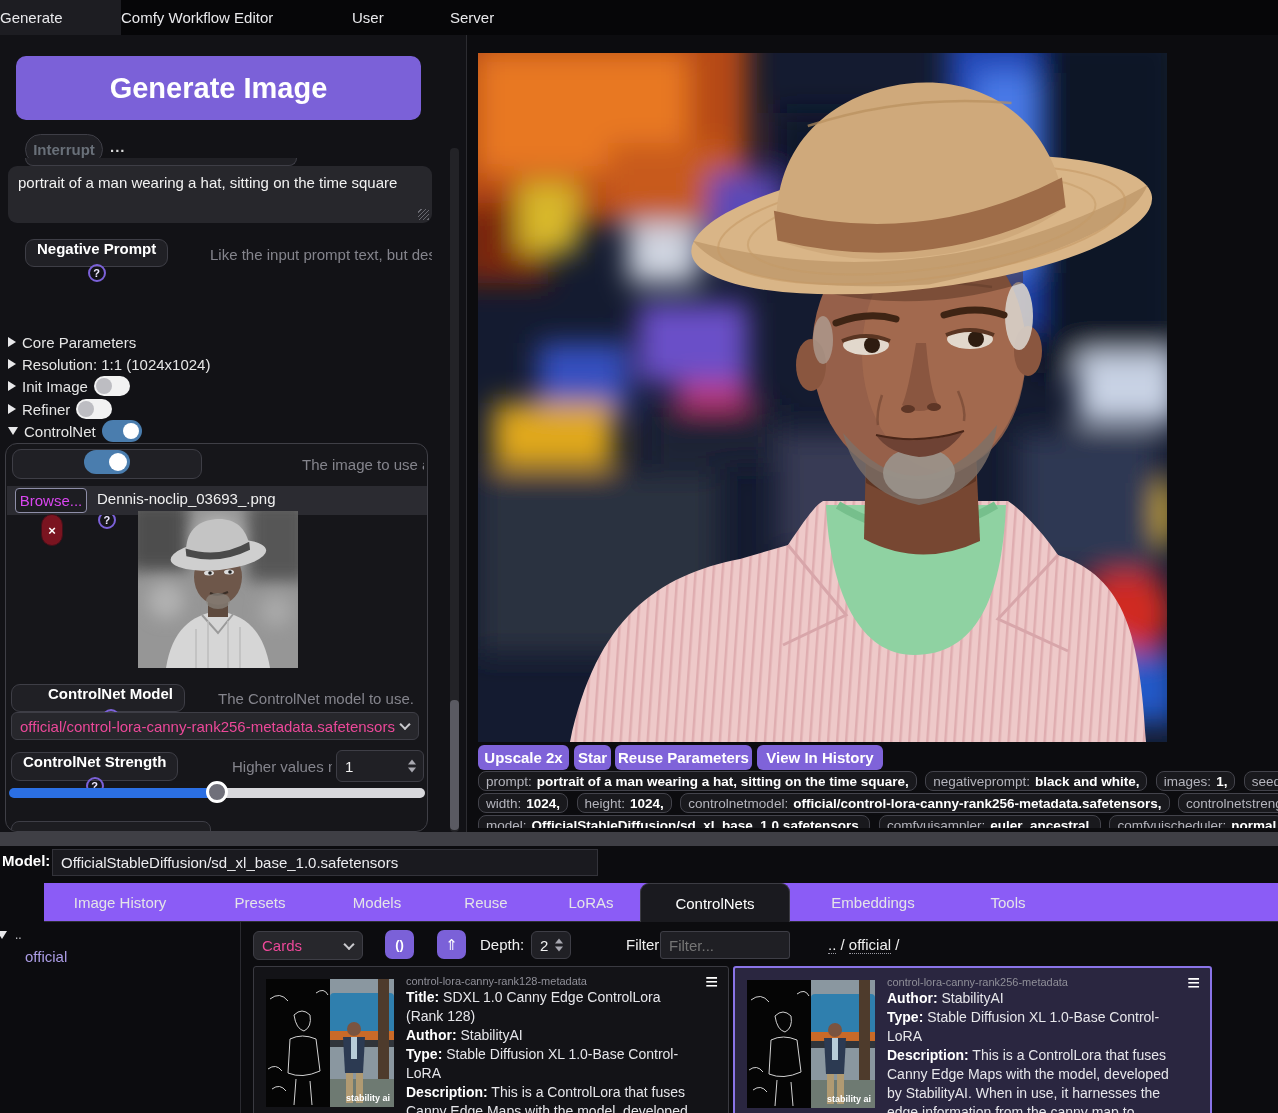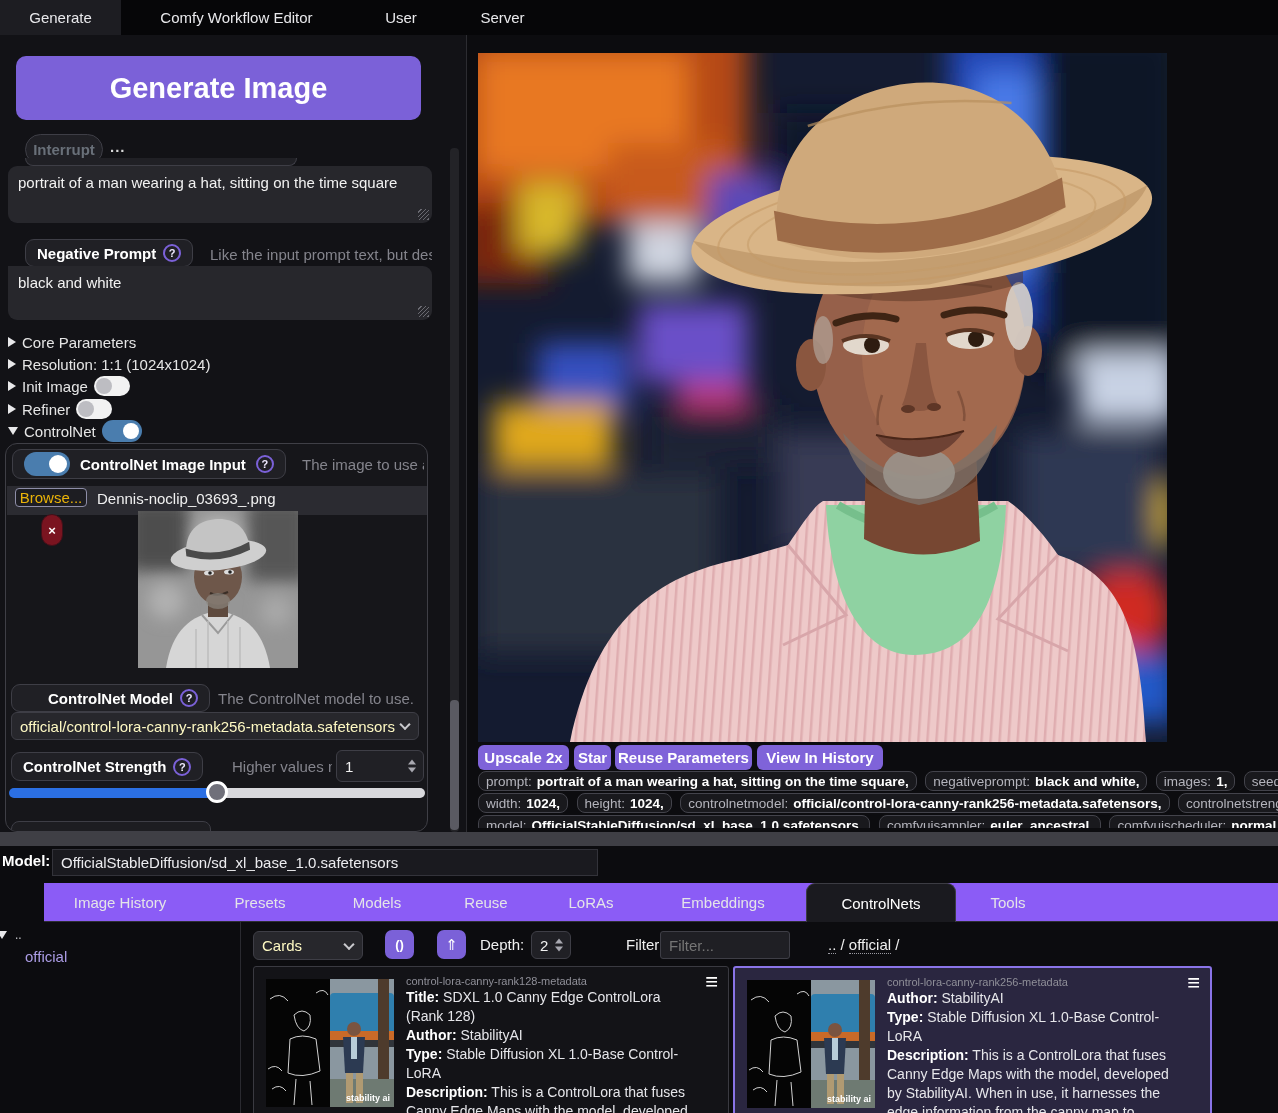--- a/index.html
+++ b/index.html
@@ -2,63 +2,63 @@
 <html><head>
 <meta charset="utf-8">
 <style>
   * { box-sizing: border-box; margin: 0; padding: 0; }
   body { background:#000; font-family:"Liberation Sans", sans-serif; color:#fff; }
   #app { position:relative; width:1278px; height:1113px; overflow:hidden; background:#0c0c0f; }
   .abs { position:absolute; }
 
   
   .topnav { position:absolute; left:0; top:0; width:1278px; height:35px; background:#060608; display:flex; }
-  .topnav .tab { height:35px; display:flex; align-items:center; justify-content:center; font-size:15px; color:#e9e9ec; cursor:pointer; }
+  .topnav .tab { height:35px; display:flex; align-items:center; font-size:15px; color:#e9e9ec; cursor:pointer; }
   .topnav .tab.active { background:#1d1d22; }
 
   .leftpanel { position:absolute; left:0; top:35px; width:466px; height:797px; background:#121216; }
   .rightline { position:absolute; left:466px; top:35px; width:1px; height:797px; background:#2c2c31; }
 
   .genbtn { position:absolute; left:16px; top:56px; width:405px; height:64px; background:#7b61d8; border-radius:10px;
             display:flex; align-items:center; justify-content:center; font-size:29px; font-weight:bold; color:#fff; cursor:pointer; }
   .interrupt { position:absolute; left:25px; top:134px; width:78px; height:31px; background:#202025; border:1px solid #3e3e46;
                border-radius:16px; color:#697079; font-weight:bold; font-size:15px; display:flex; align-items:center; justify-content:center; }
   .dots { position:absolute; left:110px; top:138px; color:#d8d8d8; font-weight:bold; font-size:15px; letter-spacing:1px; }
 
   .promptsliver { position:absolute; left:25px; top:158px; width:272px; height:8px; background:#202025;
                   border:1px solid #3e3e46; border-top:none; border-radius:0 0 9px 9px; }
   .textarea { position:absolute; background:#27272c; border-radius:9px; font-size:15px; color:#f2f2f2; padding:7px 10px; line-height:19px; }
   .resize-handle { position:absolute; right:3px; bottom:3px; width:11px; height:11px;
       background:repeating-linear-gradient(135deg, transparent 0 2px, #7a7a82 2px 3px); opacity:.8; }
 
   .labelpill { position:absolute; background:#202025; border:1px solid #3e3e46; border-radius:9px; display:flex;
-               align-items:center; gap:7px; padding:0 11px; font-weight:bold; font-size:15px; color:#fff; }
+               align-items:center; gap:7px; padding:0 11px; font-weight:bold; font-size:15px; color:#fff;flex-direction:column; }
   .help { width:18px; height:18px; border-radius:50%; border:2px solid #7b61d8; color:#efeaff; font-size:11px; font-weight:bold;
           display:flex; align-items:center; justify-content:center; flex:none; }
   .desc { position:absolute; color:#84848c; font-size:15px; white-space:nowrap; overflow:hidden; }
 
   .paramrow { position:absolute; left:8px; display:flex; align-items:center; gap:6px; font-size:15px; color:#e5e5e5; height:22px; }
   .tri-r { width:0; height:0; border-left:8px solid #e8e8ea; border-top:5px solid transparent; border-bottom:5px solid transparent; }
   .tri-d { width:0; height:0; border-top:8px solid #e8e8ea; border-left:5px solid transparent; border-right:5px solid transparent; }
 
   .toggle { position:relative; border-radius:11px; flex:none; }
   .toggle.off { width:36px; height:20px; background:#f2f2f2; }
   .toggle.off .knob { position:absolute; left:2px; top:2px; width:16px; height:16px; border-radius:50%; background:#bdbdc2; }
   .toggle.on { width:40px; height:22px; background:#4a7dae; }
   .toggle.on .knob { position:absolute; right:3px; top:3px; width:16px; height:16px; border-radius:50%; background:#fff; }
 
   .groupbox { position:absolute; left:5px; top:443px; width:423px; height:389px; background:#16161a;
               border:1px solid #3f3f46; border-radius:12px; overflow:hidden; }
 
-  .browsebtn { position:absolute; left:8px; top:2px; width:72px; height:19px; background:#1d1d22; border:1px solid #8e8ea8;
-               border-radius:4px; color:#eab308; font-size:15px; display:flex; align-items:center; justify-content:center; }
+  .browsebtn { position:absolute; left:8px; top:2px; width:72px; height:25px; background:#1d1d22; border:1px solid #8e8ea8;
+               border-radius:4px; color:#d946ef; font-size:15px; display:flex; align-items:center; justify-content:center; }
   .removex { position:absolute; left:35px; top:70px; width:22px; height:32px; background:#7a1420; border:1px solid #421019;
              border-radius:12px; color:#fff; font-weight:bold; font-size:13px; display:flex; align-items:center; justify-content:center; }
 
-  .selectbox { position:absolute; background:#27272c; border:1px solid #3e3e46; border-radius:6px; font-size:15px; color:#fef9c3;
+  .selectbox { position:absolute; background:#27272c; border:1px solid #3e3e46; border-radius:6px; font-size:15px; color:#ec4899;
                display:flex; align-items:center; padding:0 24px 0 8px; white-space:nowrap; overflow:hidden; }
   .caret { position:absolute; right:9px; top:50%; width:8px; height:8px; border-right:2px solid #c8c8cc; border-bottom:2px solid #c8c8cc;
            transform:translateY(-70%) rotate(45deg); }
   .numbox { position:absolute; background:#202025; border:1px solid #3e3e46; border-radius:6px; font-size:15px; color:#f2f2f2;
             display:flex; align-items:center; padding:0 8px; }
   .spin { position:absolute; right:7px; top:50%; transform:translateY(-50%); display:flex; flex-direction:column; gap:3px; }
   .spin .u { width:0;height:0;border-bottom:5px solid #a8a8b0;border-left:4px solid transparent;border-right:4px solid transparent; }
   .spin .d { width:0;height:0;border-top:5px solid #a8a8b0;border-left:4px solid transparent;border-right:4px solid transparent; }
 
   .slider { position:absolute; left:3px; top:344px; width:416px; height:10px; border-radius:5px;
@@ -135,24 +135,20 @@
   <div class="textarea" style="left:8px; top:166px; width:424px; height:57px;">
     <span>portrait of a man wearing a hat, sitting on the time square</span>
     <span class="resize-handle"></span>
   </div>
 
   <div class="labelpill" style="left:25px; top:239px; height:28px;">
     <span>Negative Prompt</span>
     <span class="help">?</span>
   </div>
   <div class="desc" style="left:210px; top:246px; width:222px;">Like the input prompt text, but describ</div>
-  <div class="textarea" style="left:8px; top:266px; width:424px; height:54px; border-top-left-radius:0;">
-    <span>black and white</span>
-    <span class="resize-handle"></span>
-  </div>
 
   <div class="paramrow" style="top:331px">
     <span class="tri-r"></span>
     <span>Core Parameters</span>
   </div>
   <div class="paramrow" style="top:353px">
     <span class="tri-r"></span>
     <span>Resolution: 1:1 (1024x1024)</span>
   </div>
   <div class="paramrow" style="top:375px">
@@ -409,25 +405,25 @@
       </div>
     <div class="tab" style="width:106px">
         <span>Models</span>
       </div>
     <div class="tab" style="width:112px">
         <span>Reuse</span>
       </div>
     <div class="tab" style="width:98px">
         <span>LoRAs</span>
       </div>
+    <div class="tab active" style="width:150px">
+        <span>ControlNets</span>
+      </div>
     <div class="tab" style="width:166px">
         <span>Embeddings</span>
-      </div>
-    <div class="tab active" style="width:150px">
-        <span>ControlNets</span>
       </div>
     <div class="tab" style="width:104px">
         <span>Tools</span>
       </div>
   </div>
 
   <div class="abs" style="left:-3px; top:928px; display:flex; align-items:center; gap:8px;">
     <span class="tri-d"></span>
     <span style="font-size:12px; color:#c8c8cc;">..</span>
   </div>

